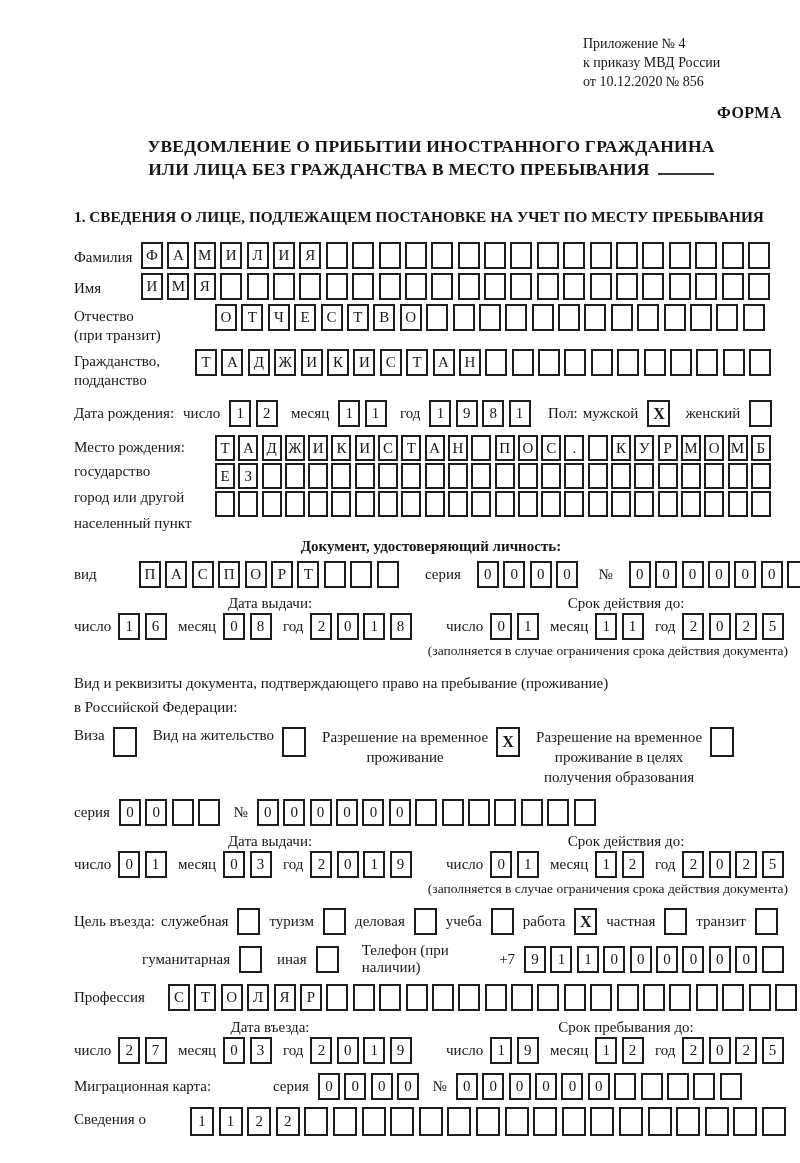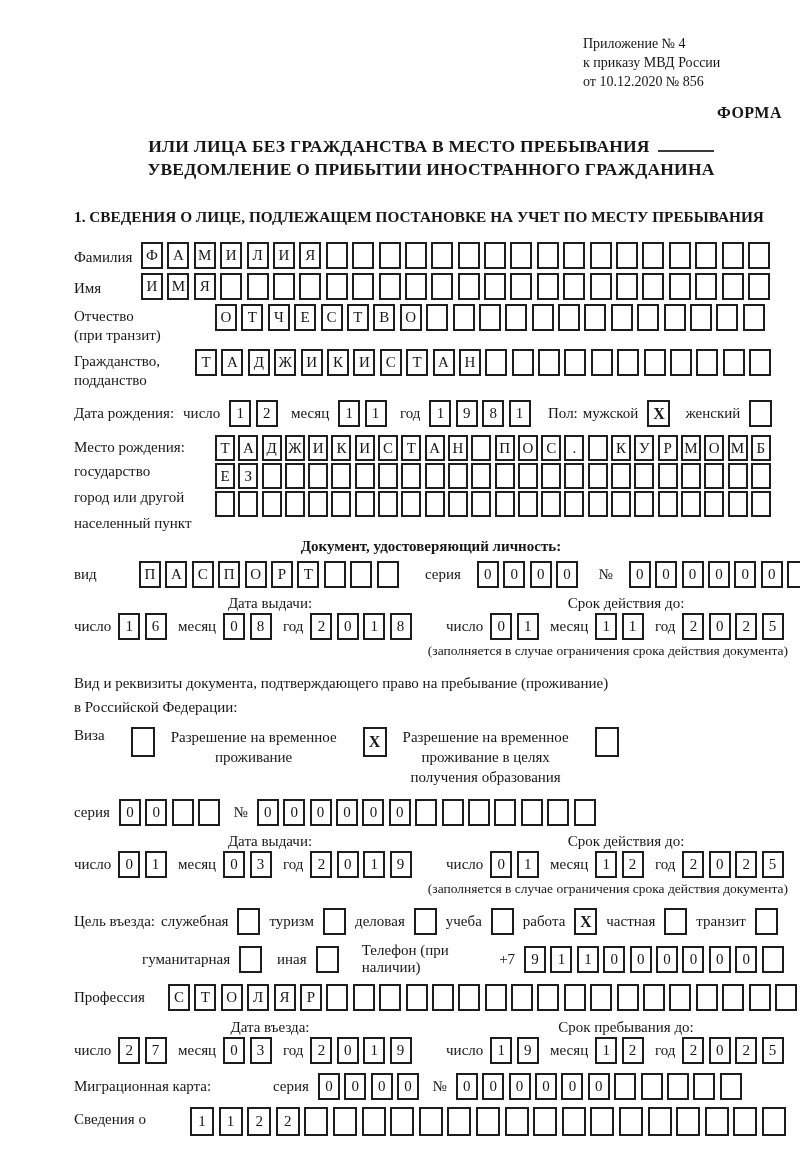--- a/index.html
+++ b/index.html
@@ -54,41 +54,41 @@
   .datehead { display:flex; margin-top:7px; }
   .dh-left { width:392px; text-align:center; }
   .dh-right { width:320px; text-align:center; }
   .daterow { display:flex; margin-top:1px; }
   .dg-left { width:392px; }
   .dgroup { display:flex; align-items:center; gap:7px; }
   .note-right { text-align:right; font-size:13.5px; margin-top:3px; padding-right:0px; }
 
   .intro { margin-top:12px; line-height:24px; }
   .cbrow { display:flex; align-items:flex-start; margin-top:8px; }
-  .cbitem { display:flex; align-items:flex-start; gap:26px; margin-right:16px; }
+  .cbitem { display:flex; align-items:flex-start; gap:8px; margin-right:16px; }
   .cb-multiline { text-align:center; line-height:20px; }
 
   .purpose2 { margin-left:68px; }
   .ph-label { margin-left:14px; margin-right:4px; }
 </style>
 </head>
 <body>
 
 <div class="page">
 
   <div class="annot">
     <div>Приложение № 4</div>
     <div>к приказу МВД России</div>
     <div>от 10.12.2020 № 856</div>
   </div>
   <div class="forma">ФОРМА</div>
 
   <div class="title">
+    <div>УВЕДОМЛЕНИЕ О ПРИБЫТИИ ИНОСТРАННОГО ГРАЖДАНИНА</div>
     <div><span>ИЛИ ЛИЦА БЕЗ ГРАЖДАНСТВА В МЕСТО ПРЕБЫВАНИЯ</span><span class="tline"></span></div>
-    <div>УВЕДОМЛЕНИЕ О ПРИБЫТИИ ИНОСТРАННОГО ГРАЖДАНИНА</div>
   </div>
 
   <div class="section1">1. СВЕДЕНИЯ О ЛИЦЕ, ПОДЛЕЖАЩЕМ ПОСТАНОВКЕ НА УЧЕТ ПО МЕСТУ ПРЕБЫВАНИЯ</div>
 
   <div class="frow" style="margin-top:16px;">
     <div class="flabel w67">Фамилия</div>
     <div class="cells">
         <span class="cell">Ф</span>
         <span class="cell">А</span>
         <span class="cell">М</span>
@@ -403,20 +403,24 @@
   <div class="intro">
     <div>Вид и реквизиты документа, подтверждающего право на пребывание (проживание)</div>
     <div>в Российской Федерации:</div>
   </div>
   <div class="cbrow">
     <div class="cbitem">
       <span>Виза</span>
       <span class="checkbox"></span>
     </div>
     <div class="cbitem">
+      <span>Вид на жительство</span>
+      <span class="checkbox"></span>
+    </div>
+    <div class="cbitem">
       <div class="cb-multiline">
         <div>Разрешение на временное</div>
         <div>проживание</div>
       </div>
       <span class="checkbox">X</span>
     </div>
     <div class="cbitem" style="margin-right:0;">
       <div class="cb-multiline">
         <div>Разрешение на временное</div>
         <div>проживание в целях</div>

